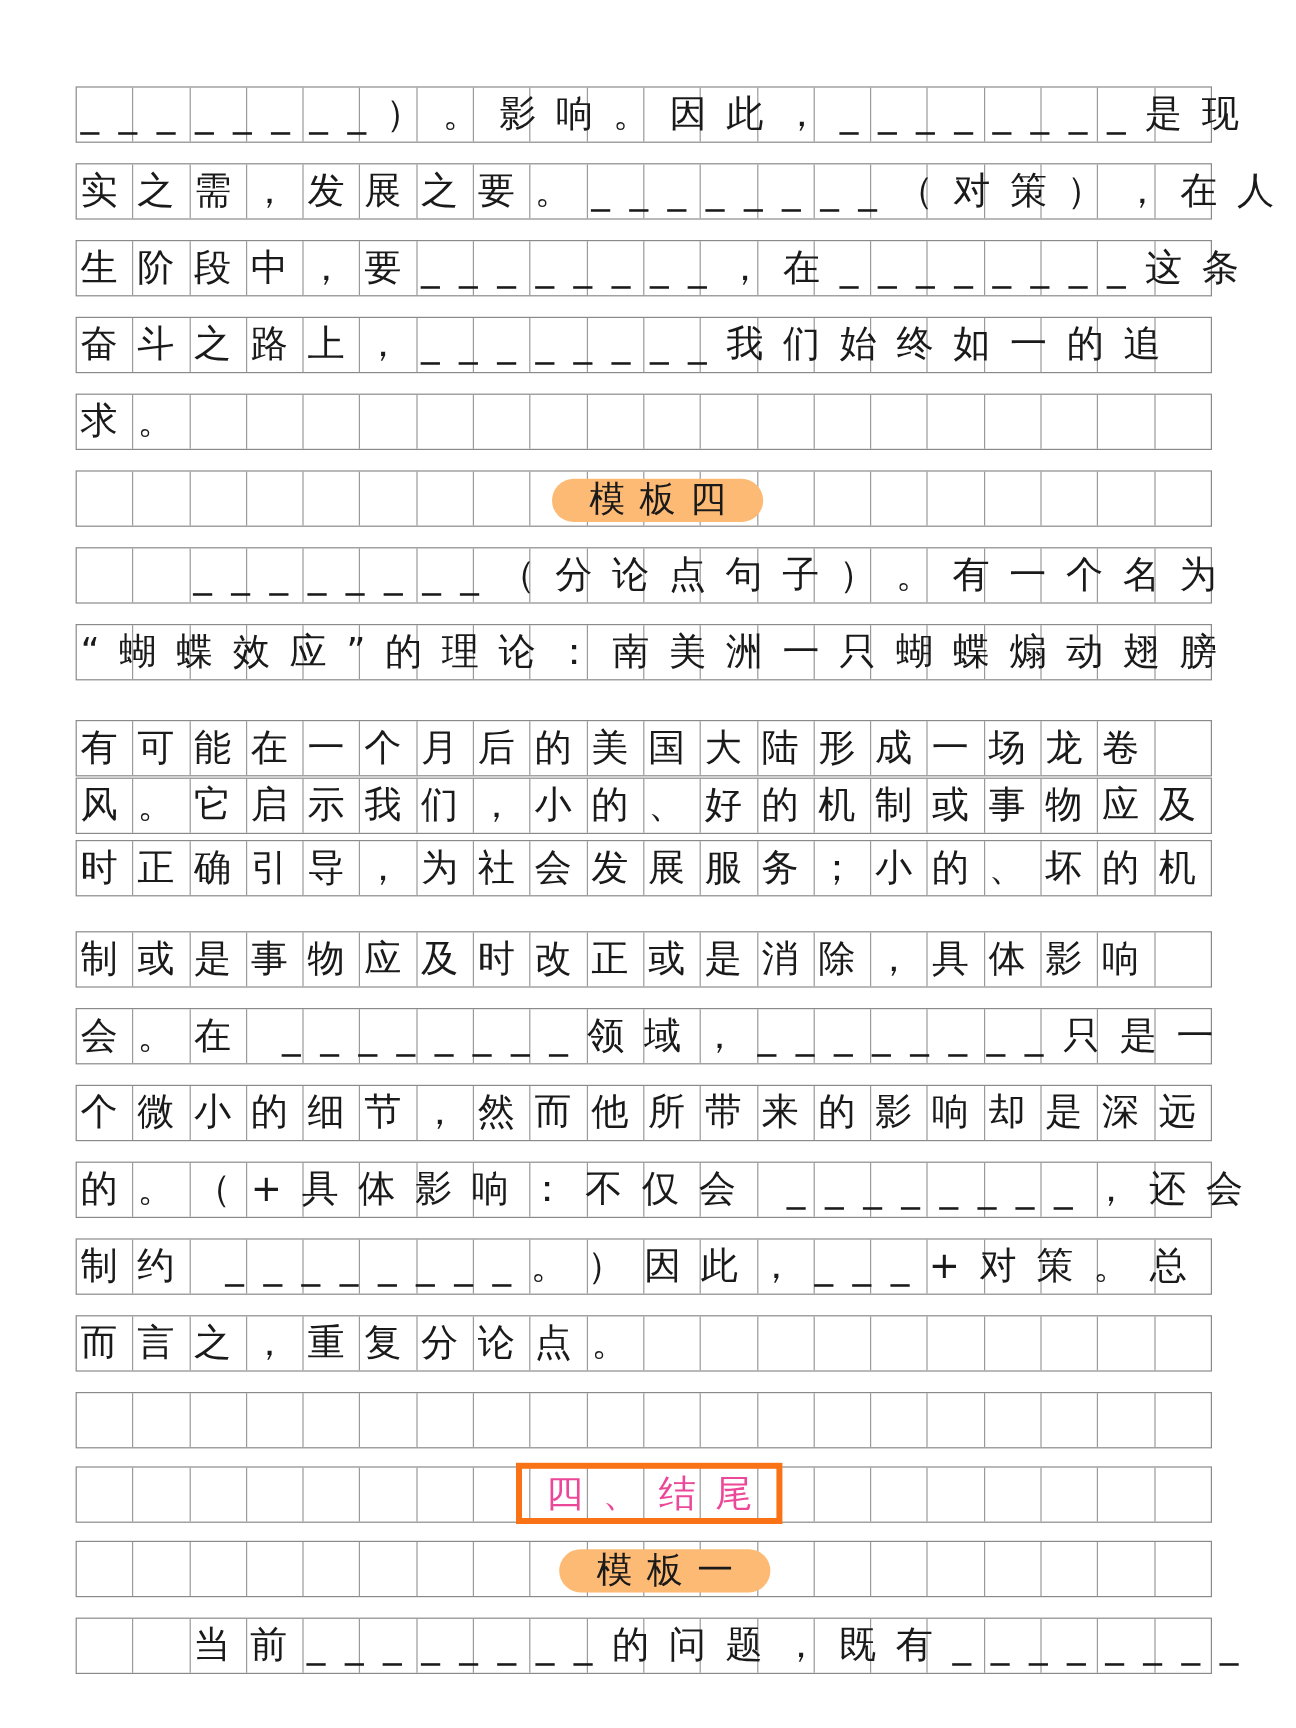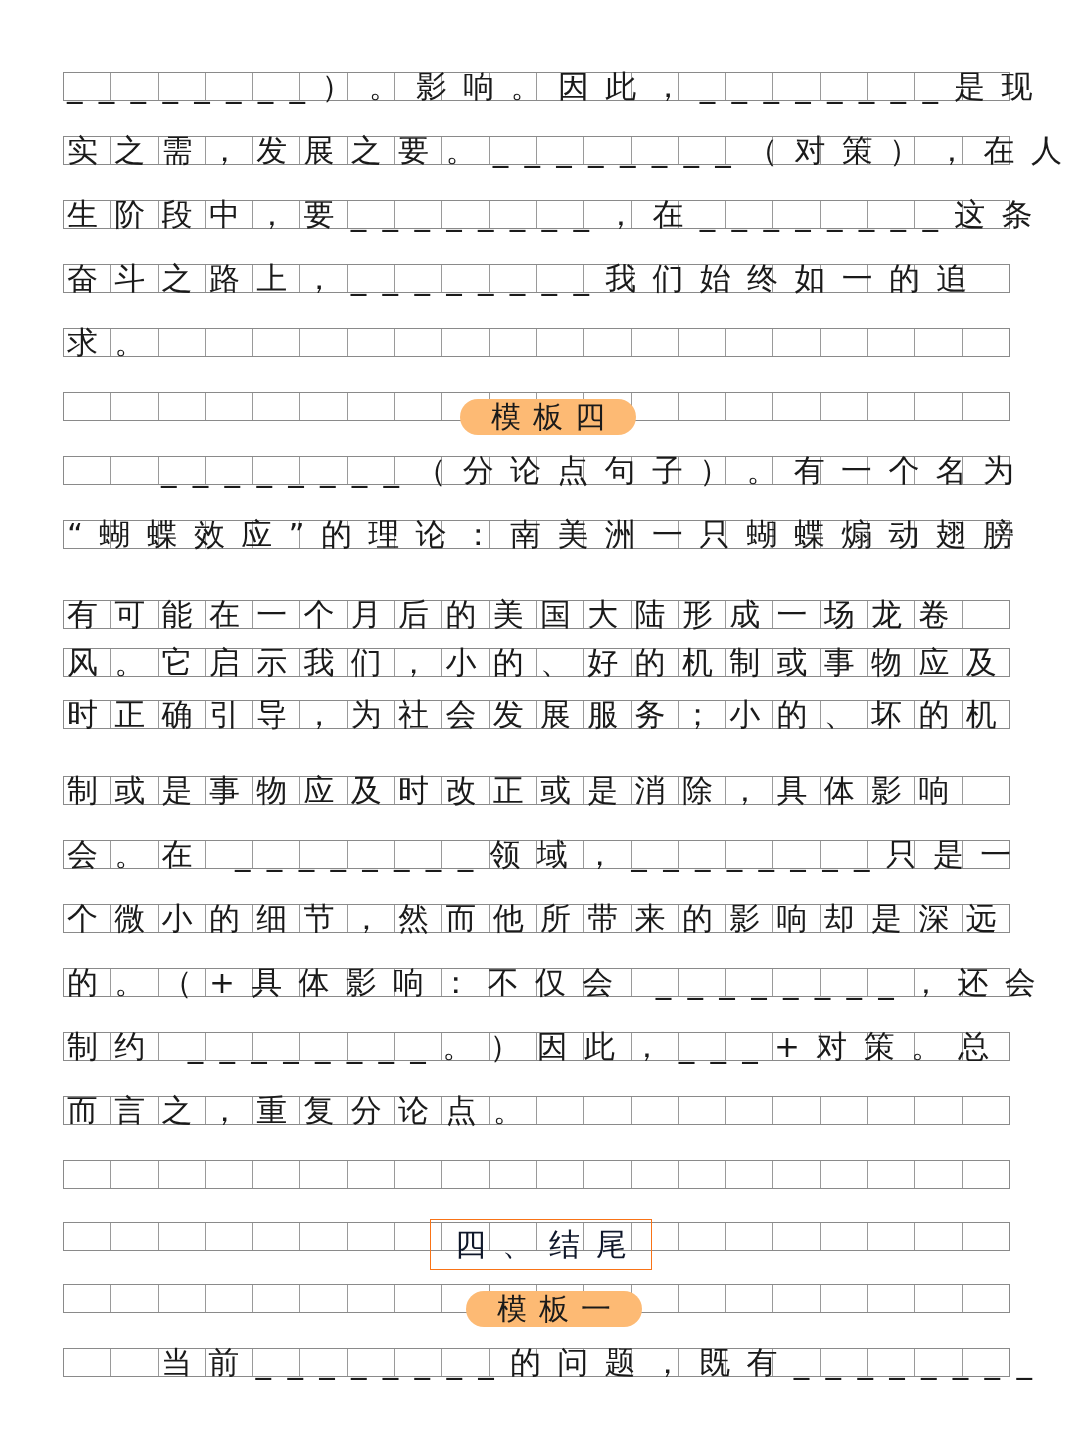--- a/index.html
+++ b/index.html
@@ -17,21 +17,21 @@
   .sheet {
     position: absolute;
     left: 63px;
     top: 72px;
     width: 947px;
   }
   .row {
     position: absolute;
     left: 0;
     width: 947px;
-    height: 29px;
+    height: 47px;
     border: 1.5px solid #8a8a8a;
     box-sizing: border-box;
     background: #fff;
   }
   .cells {
     position: absolute;
     inset: 0;
     display: flex;
   }
   .cell {
@@ -70,23 +70,23 @@
     display: flex;
     align-items: center;
     justify-content: center;
     padding-left: 12px;
     box-sizing: border-box;
   }
   .section-box {
     position: absolute;
     top: -4px;
     height: 51px;
-    border: 1px solid #f97316;
+    border: 5px solid #f97316;
     box-sizing: border-box;
-    color: #0f172a;
+    color: #ec4899;
     font-size: 31px;
     letter-spacing: 16px;
     display: flex;
     align-items: center;
     justify-content: center;
     padding-left: 16px;
     background: transparent;
   }
 </style>
 </head>

